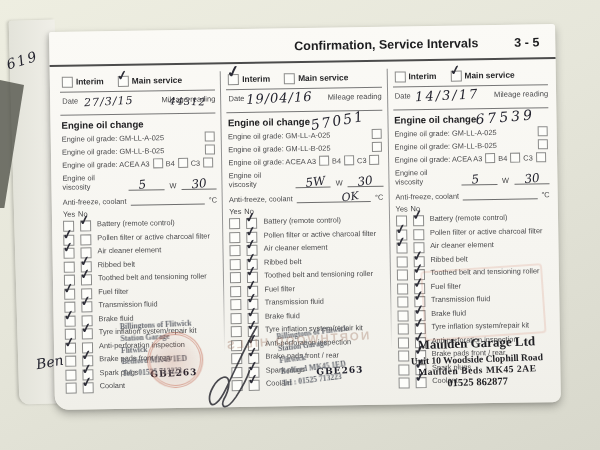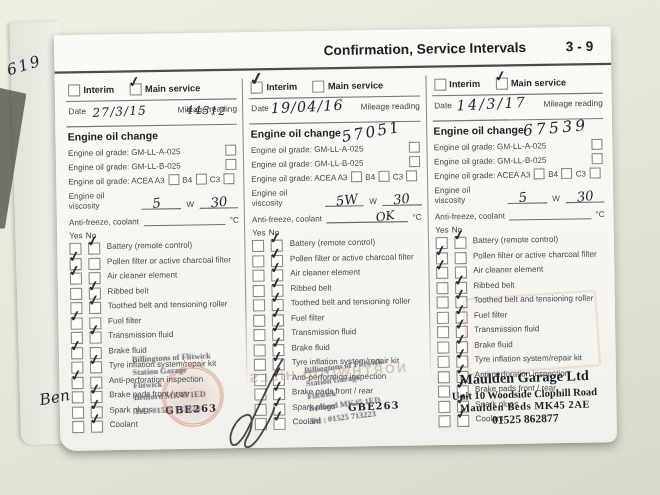--- a/index.html
+++ b/index.html
@@ -85,21 +85,21 @@
 <body>
 
 <div class="scene">
   <div class="prev-edge"></div>
   <div class="cover-wedge"></div>
   <div class="hw note-619">619</div>
 
   <div class="page">
     <div class="page-header">
       <span>Confirmation, Service Intervals</span>
-      <span>3 - 9</span>
+      <span>3 - 5</span>
     </div>
     <div class="header-rule"></div>
     <div class="columns">
       <section class="col col0">
   <div class="svc-row">
     <span><span class="cb"></span><span>Interim</span></span>
     <span><span class="cb"><span class="tick">✓</span></span><span>Main service</span></span>
   </div>
   <div class="date-row">
     <span>Date</span>

